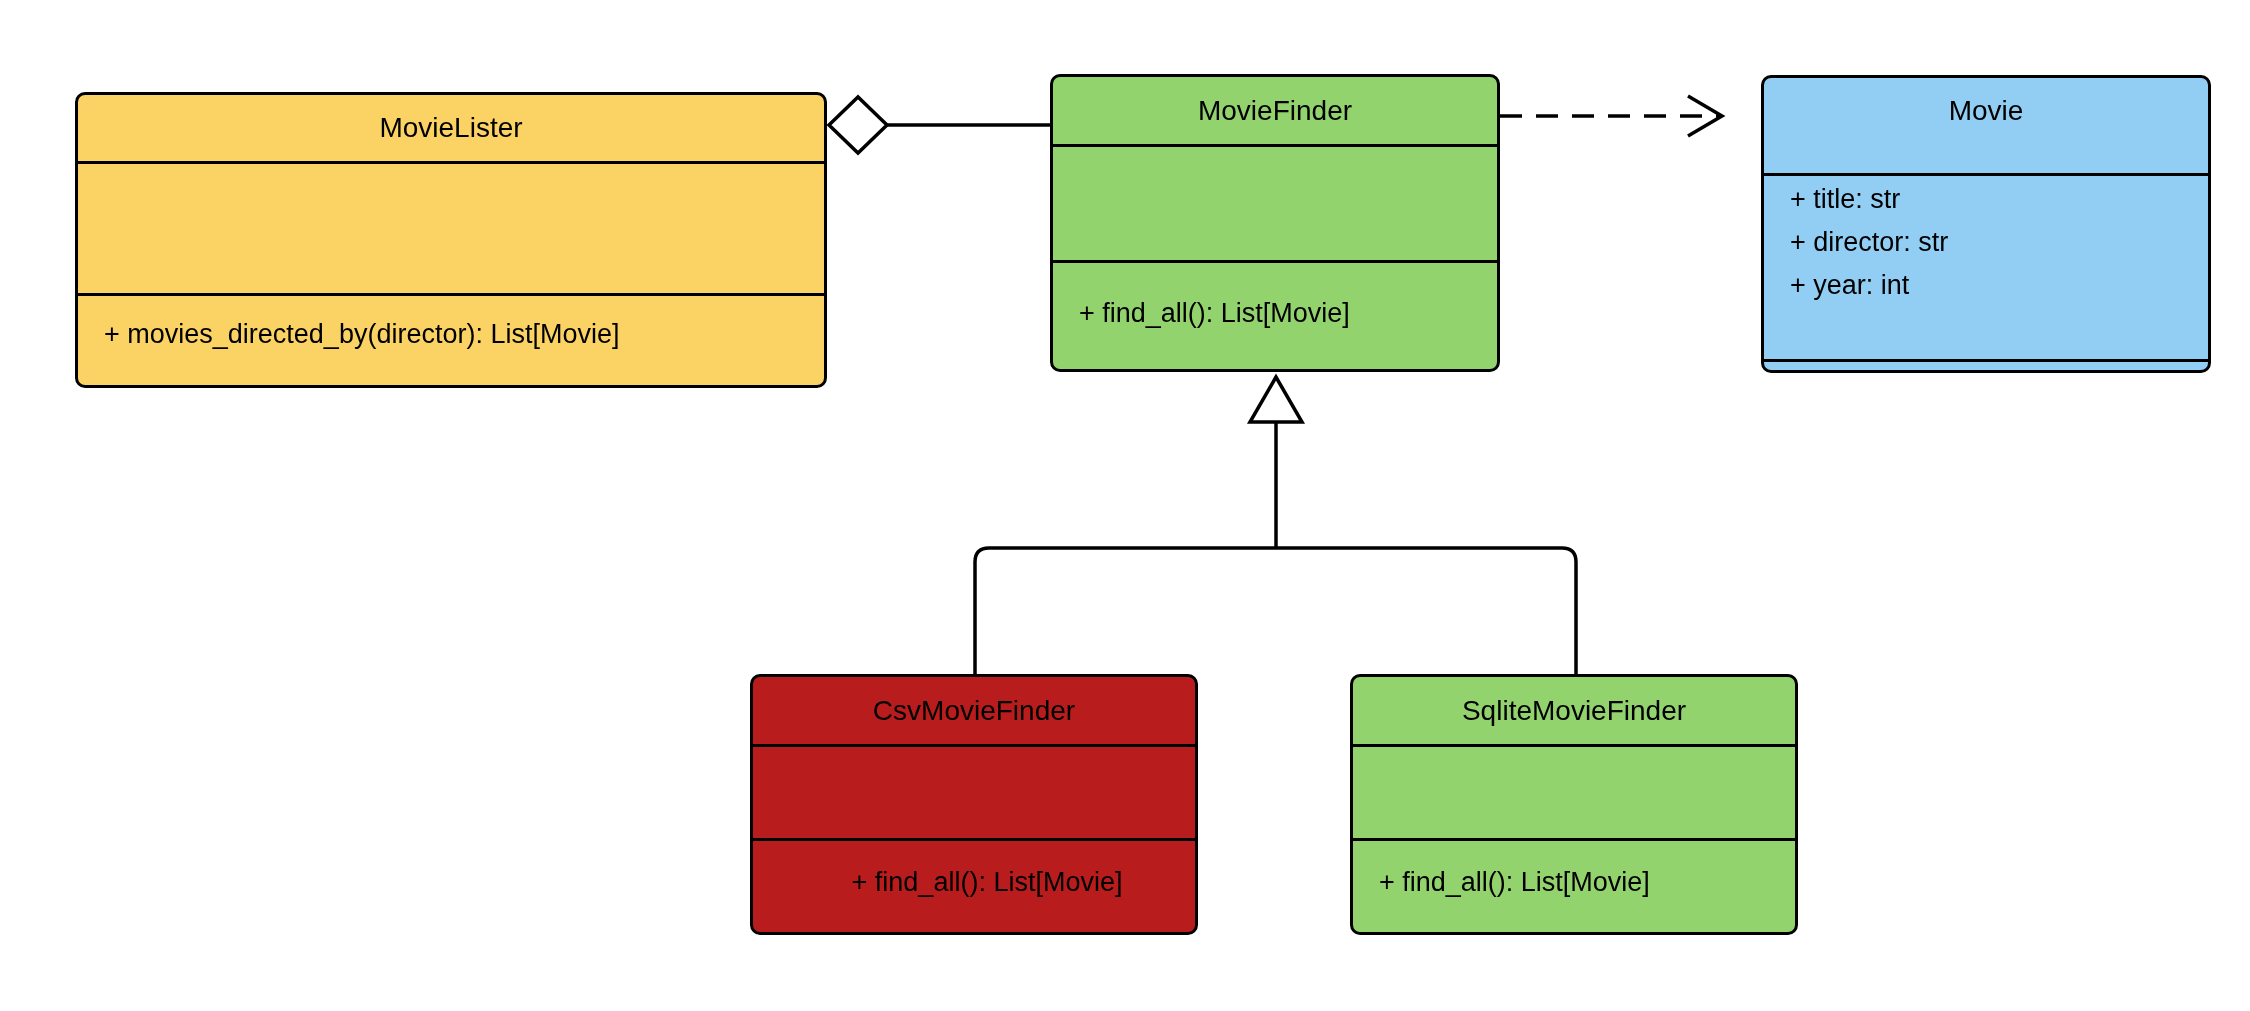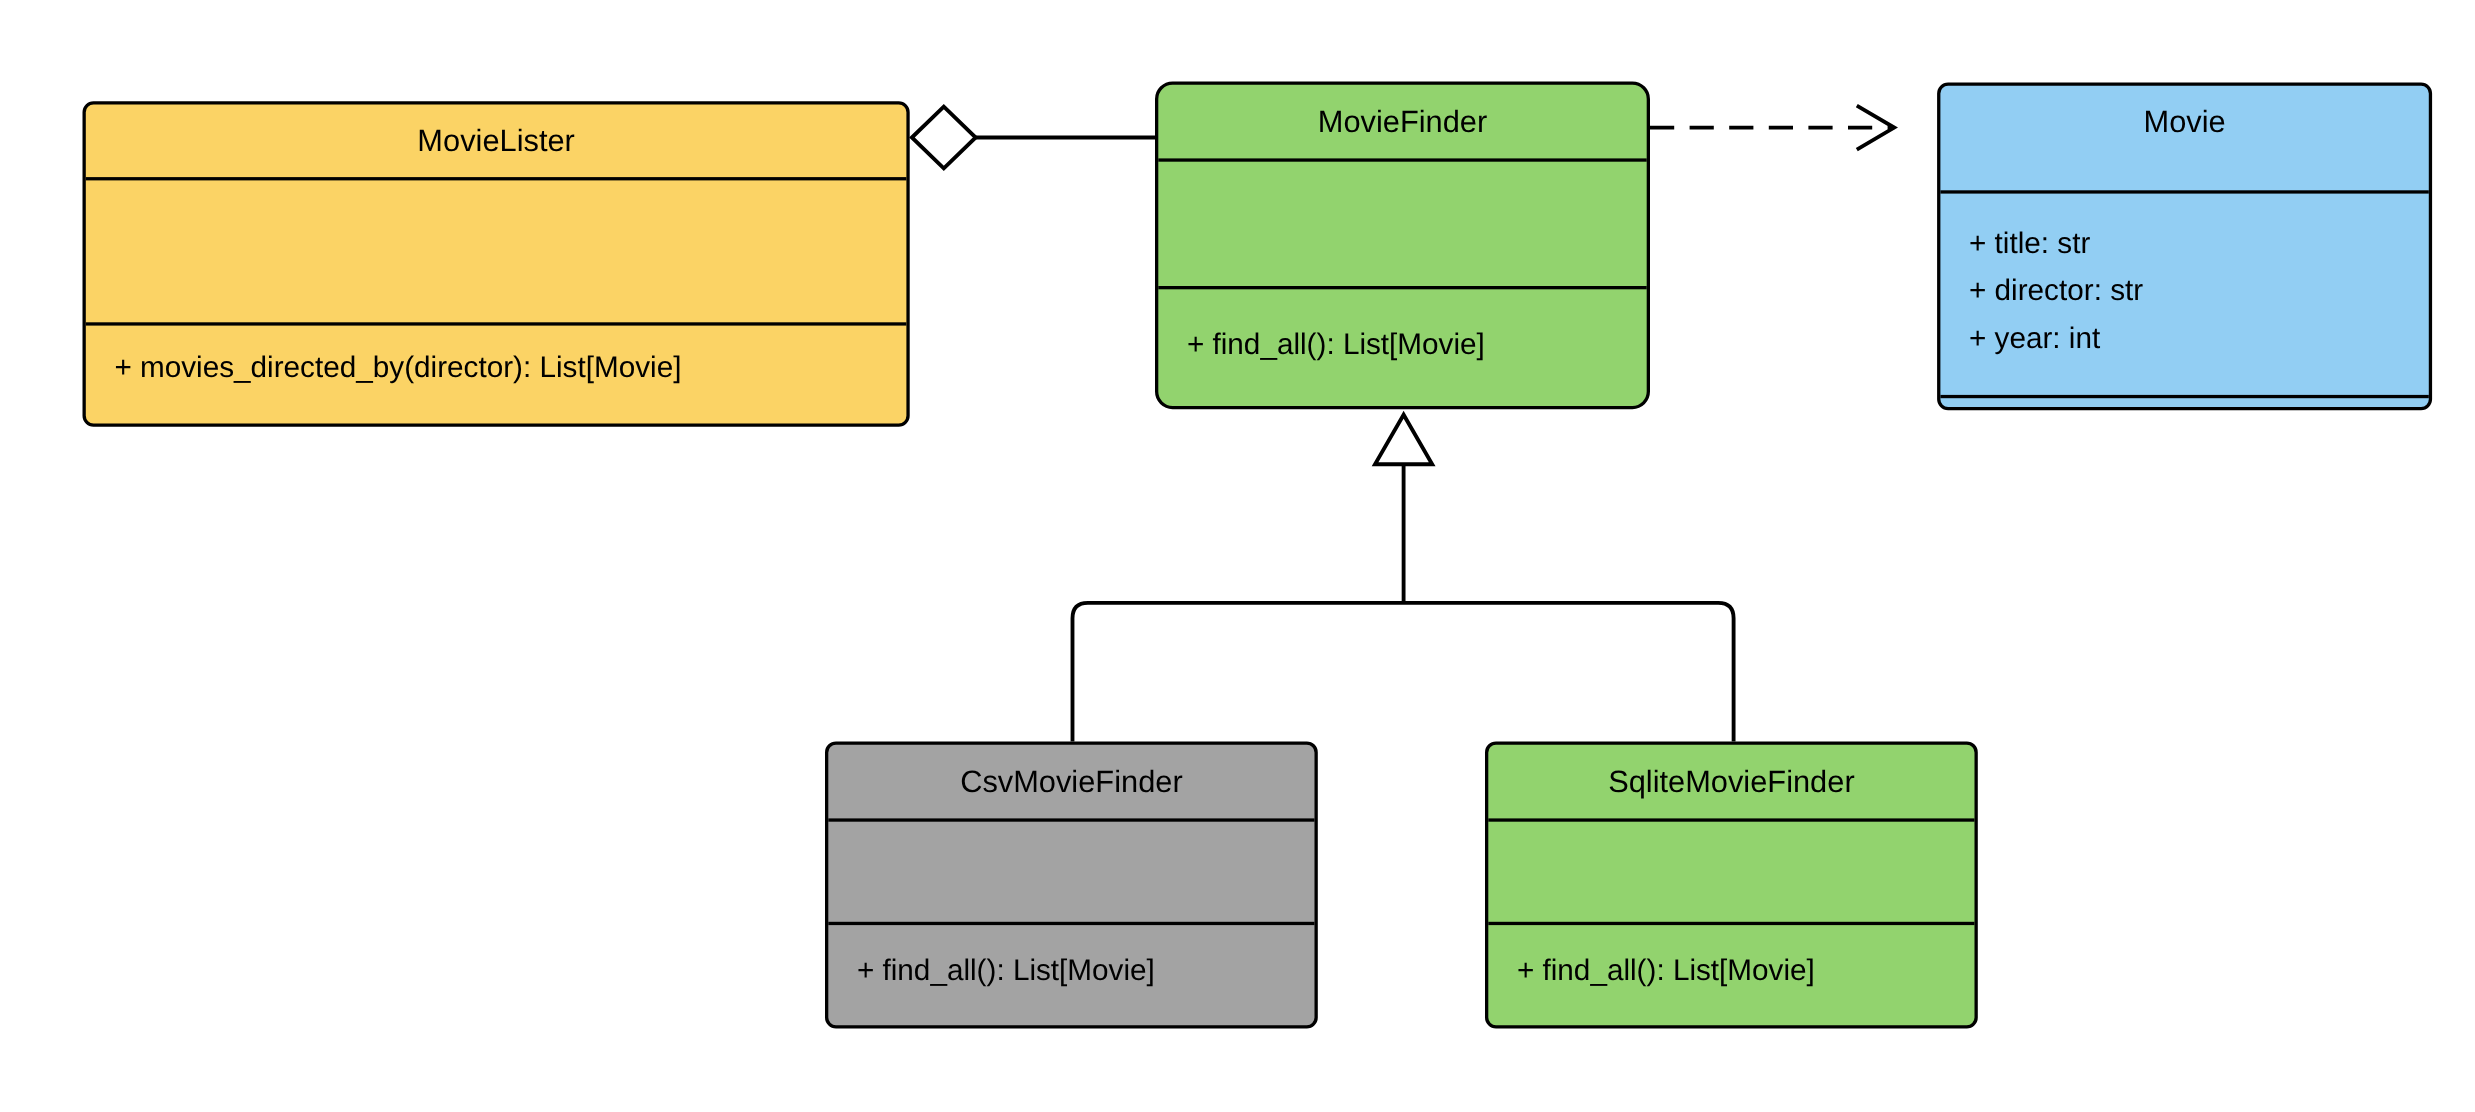--- a/index.html
+++ b/index.html
@@ -37,30 +37,30 @@
   .txt .line { white-space:nowrap; }
 
   
   #movielister { left:75px;  top:92px;  width:752px; height:296px; }
   #movielister .hdr { height:66px; }
   #movielister .attrs { height:99px; }
   #movielister .methods { padding-top:18px;margin-top:33px; }
   #movielister .methods .line { line-height:40px; }
 
   
-  #moviefinder { left:1050px; top:74px; width:450px; height:298px;border-radius:16px; }
+  #moviefinder { left:1050px; top:74px; width:450px; height:298px; }
   #moviefinder .hdr { height:67px; }
   #moviefinder .attrs { height:116px; }
   #moviefinder .methods { padding-top:30px; }
   #moviefinder .methods .line { line-height:40px; }
 
   
   #movie { left:1761px; top:75px; width:450px; height:298px;gap:30px; }
   #movie .hdr { height:65px; }
-  #movie .attrs { height:156px; padding-top:24px; }
+  #movie .attrs { height:156px; padding-top:2px; }
   #movie .attrs .line { line-height:43px; }
 
   
   #csvmoviefinder { left:750px; top:674px; width:448px; height:261px; }
   #csvmoviefinder .hdr { height:67px; }
   #csvmoviefinder .attrs { height:94px; }
   #csvmoviefinder .methods { padding-top:21px; }
   #csvmoviefinder .methods .line { line-height:40px; }
 
   
@@ -115,21 +115,21 @@
   <div class="cls" id="movie" style="background: rgb(146, 206, 243);">
     <div class="hdr">Movie</div>
     <div class="sec attrs txt">
       <div class="line">+ title: str</div>
       <div class="line">+ director: str</div>
       <div class="line">+ year: int</div>
     </div>
     <div class="sec grow methods"></div>
   </div>
 
-  <div class="cls" id="csvmoviefinder" style="background: #a3a3a3;">
+  <div class="cls" id="csvmoviefinder" style="background: #b91c1c; text-align: center;">
     <div class="hdr">CsvMovieFinder</div>
     <div class="sec attrs"></div>
     <div class="sec grow methods txt">
       <div class="line">+ find_all(): List[Movie]</div>
     </div>
   </div>
 
   <div class="cls" id="sqlitemoviefinder" style="background: rgb(146, 211, 110);">
     <div class="hdr">SqliteMovieFinder</div>
     <div class="sec attrs"></div>

